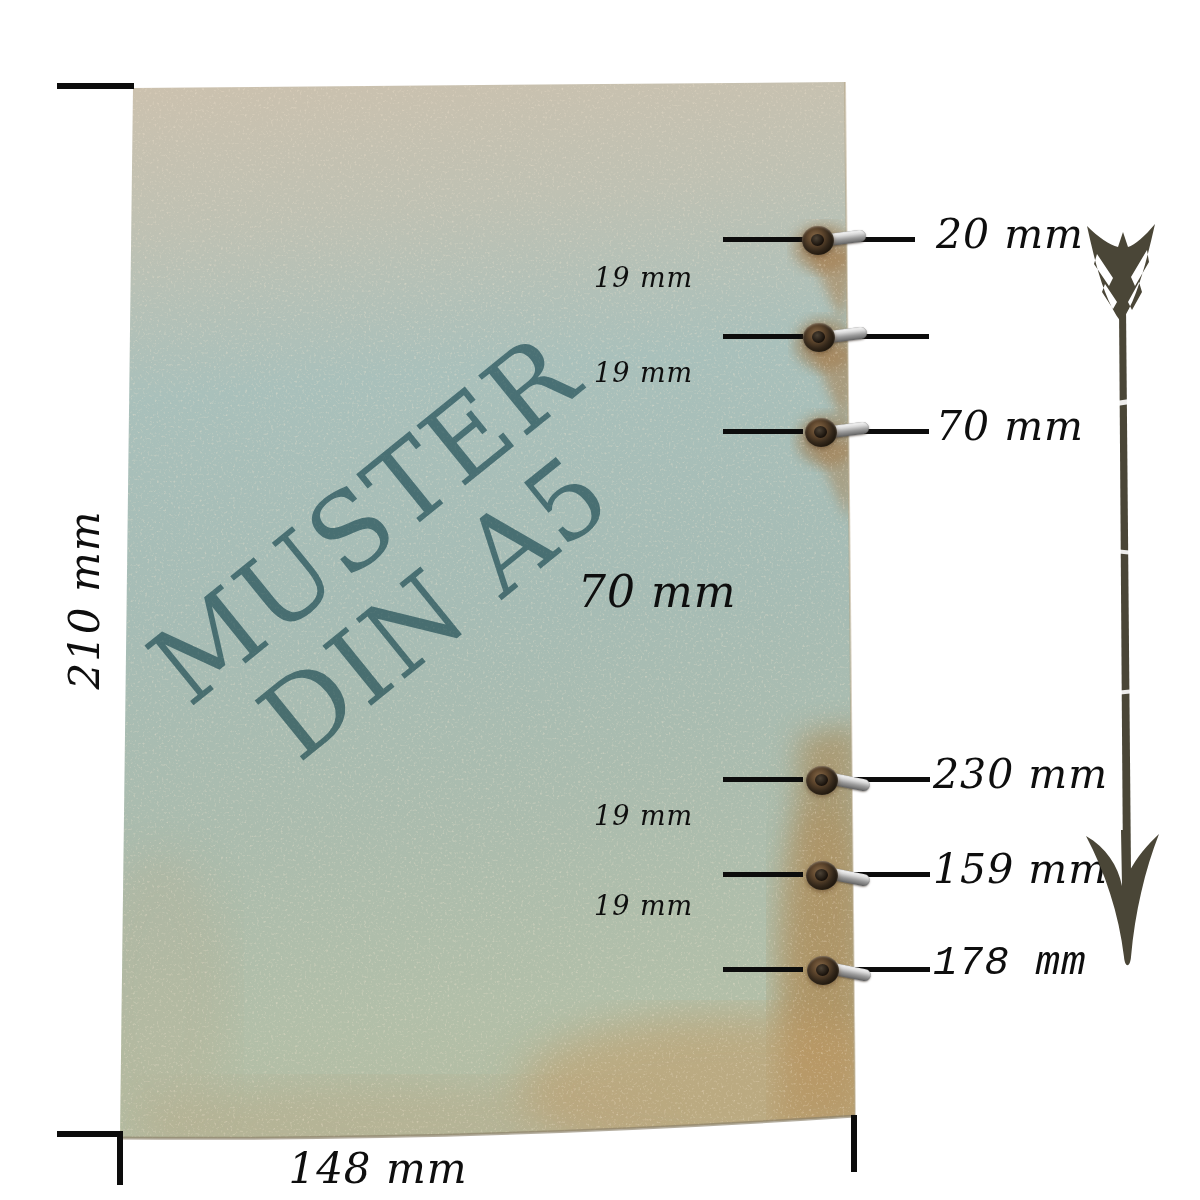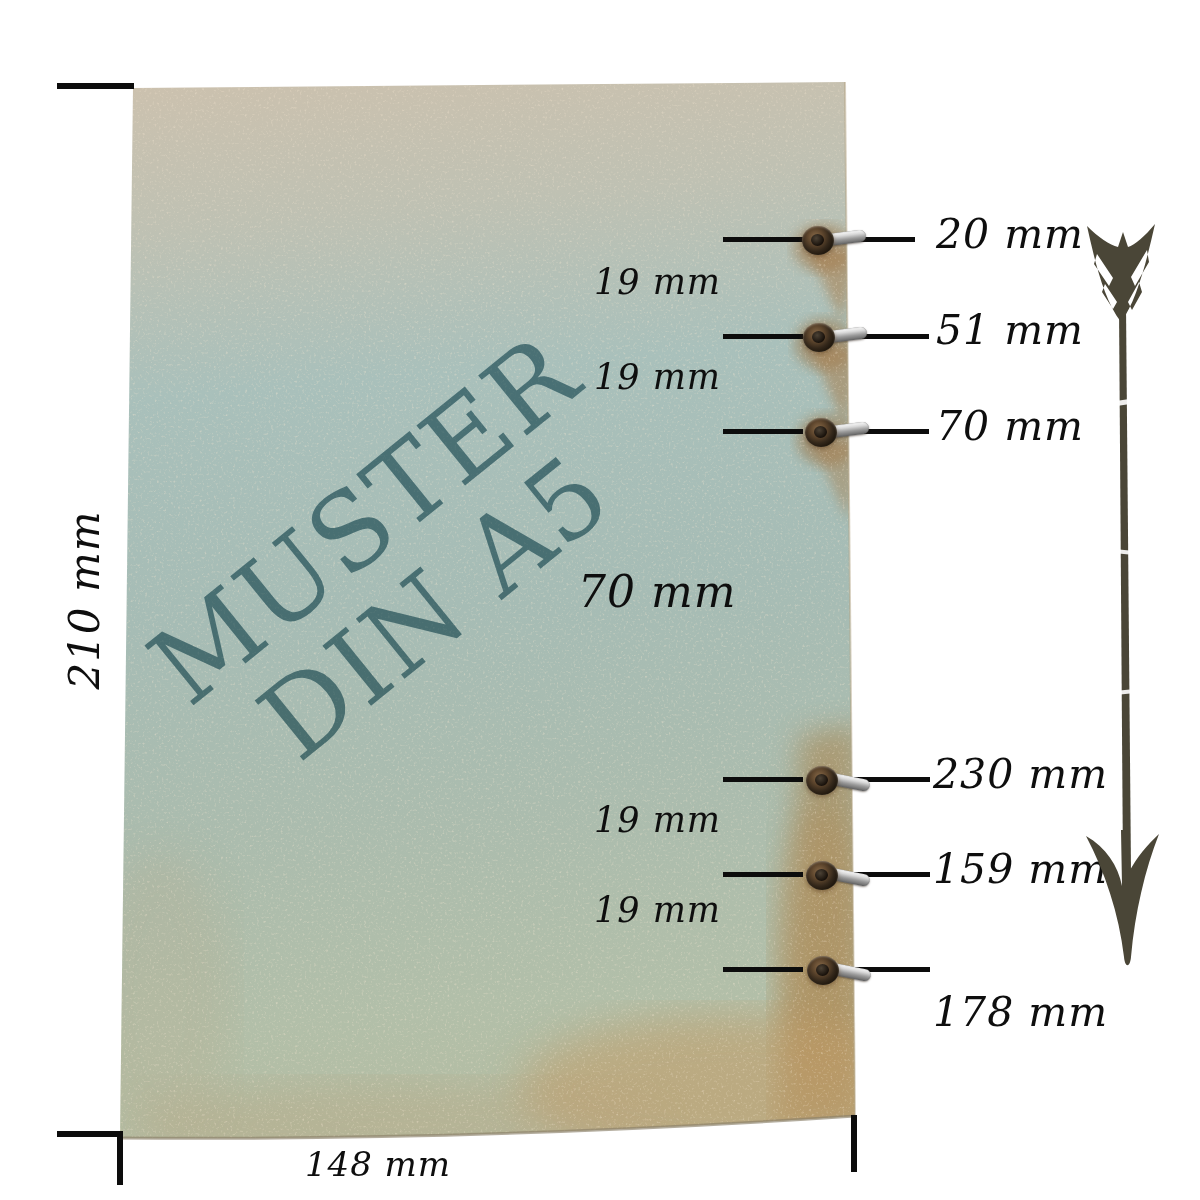--- a/index.html
+++ b/index.html
@@ -36,29 +36,29 @@
   .clip{
     position:absolute;left:20px;top:6px;width:44px;height:12px;border-radius:7px;
     background:linear-gradient(180deg,#fbfbfb 0%,#d7d7d7 30%,#9a9a9a 62%,#636363 100%);
     box-shadow:0 1px 2px rgba(60,50,40,.55), inset 0 0 1px #555;
   }
   .clip-up{transform:rotate(-7deg);}
   .clip-down{transform:rotate(11deg);top:10px;}
 
   
   .mlabel{position:absolute;color:#0e0e0e;font-size:41px;white-space:nowrap;letter-spacing:1px;font-style:italic;}
-  .gap-label{position:absolute;color:#0e0e0e;font-size:35px;white-space:nowrap;letter-spacing:1px;font-style:italic;}
+  .gap-label{position:absolute;color:#0e0e0e;font-size:27px;white-space:nowrap;letter-spacing:1px;font-style:italic;}
   #gap-3{font-size:44px;}
   #height-label{
     position:absolute;left:-16px;top:576px;width:200px;height:48px;text-align:center;
     transform:rotate(-90deg);font-size:42px;color:#0e0e0e;letter-spacing:1px;font-style:italic;
   }
   #width-label{
     position:absolute;left:278px;top:1144px;width:200px;text-align:center;
-    font-size:34px;color:#0e0e0e;letter-spacing:1px;font-style:italic;
+    font-size:42px;color:#0e0e0e;letter-spacing:1px;font-style:italic;
   }
 
   
   .tick{position:absolute;background:#0c0c0c;}
 </style>
 </head>
 <body>
 
 <div id="canvas">
 
@@ -153,25 +153,24 @@
   <div class="eyelet" style="left:806px;top:861px;">
     <span class="clip clip-down"></span>
     <span class="ring"></span>
   </div>
   <div class="eyelet" style="left:807px;top:956px;">
     <span class="clip clip-down"></span>
     <span class="ring"></span>
   </div>
 
   <div class="mlabel" style="left:936px;top:210px;">20 mm</div>
-  <div class="mlabel" style="left:936px;top:306px;">51 mm</div>
   <div class="mlabel" style="left:936px;top:402px;">70 mm</div>
   <div class="mlabel" style="left:933px;top:750px;">230 mm</div>
   <div class="mlabel" style="left:933px;top:845px;text-align:center;">159 mm</div>
-  <div class="mlabel" style="left:933px;top:988px;">178 mm</div>
+  <div class="mlabel" style="left:933px;top:940px;font-family:Liberation Mono, monospace;">178 mm</div>
 
   <div class="gap-label" id="gap-1" style="left:594px;top:262px;">19 mm</div>
   <div class="gap-label" id="gap-2" style="left:594px;top:357px;">19 mm</div>
   <div class="gap-label" id="gap-3" style="left:578px;top:566px;">70 mm</div>
   <div class="gap-label" id="gap-4" style="left:594px;top:800px;">19 mm</div>
   <div class="gap-label" id="gap-5" style="left:594px;top:890px;">19 mm</div>
 
   <div id="height-label">210 mm</div>
   <div id="width-label">148 mm</div>
 

